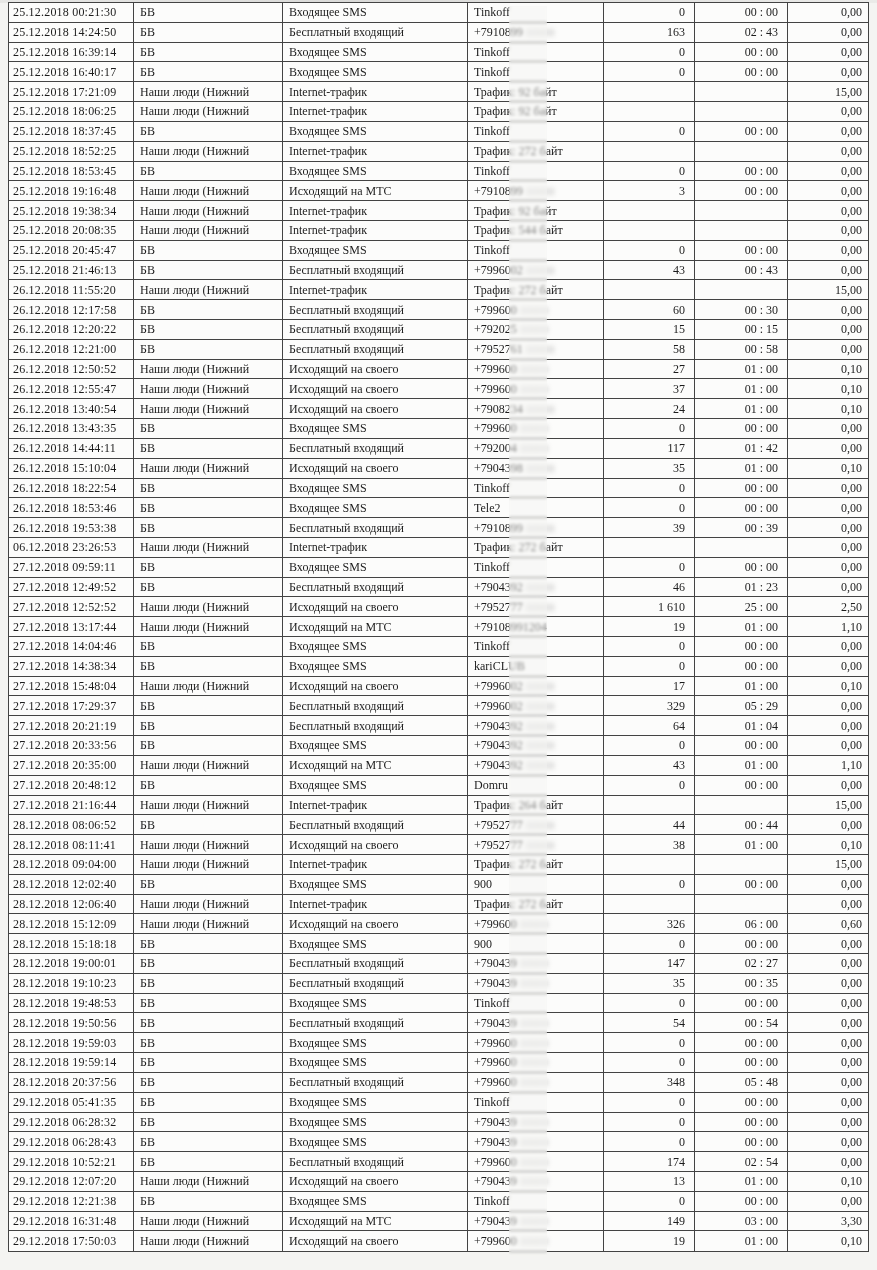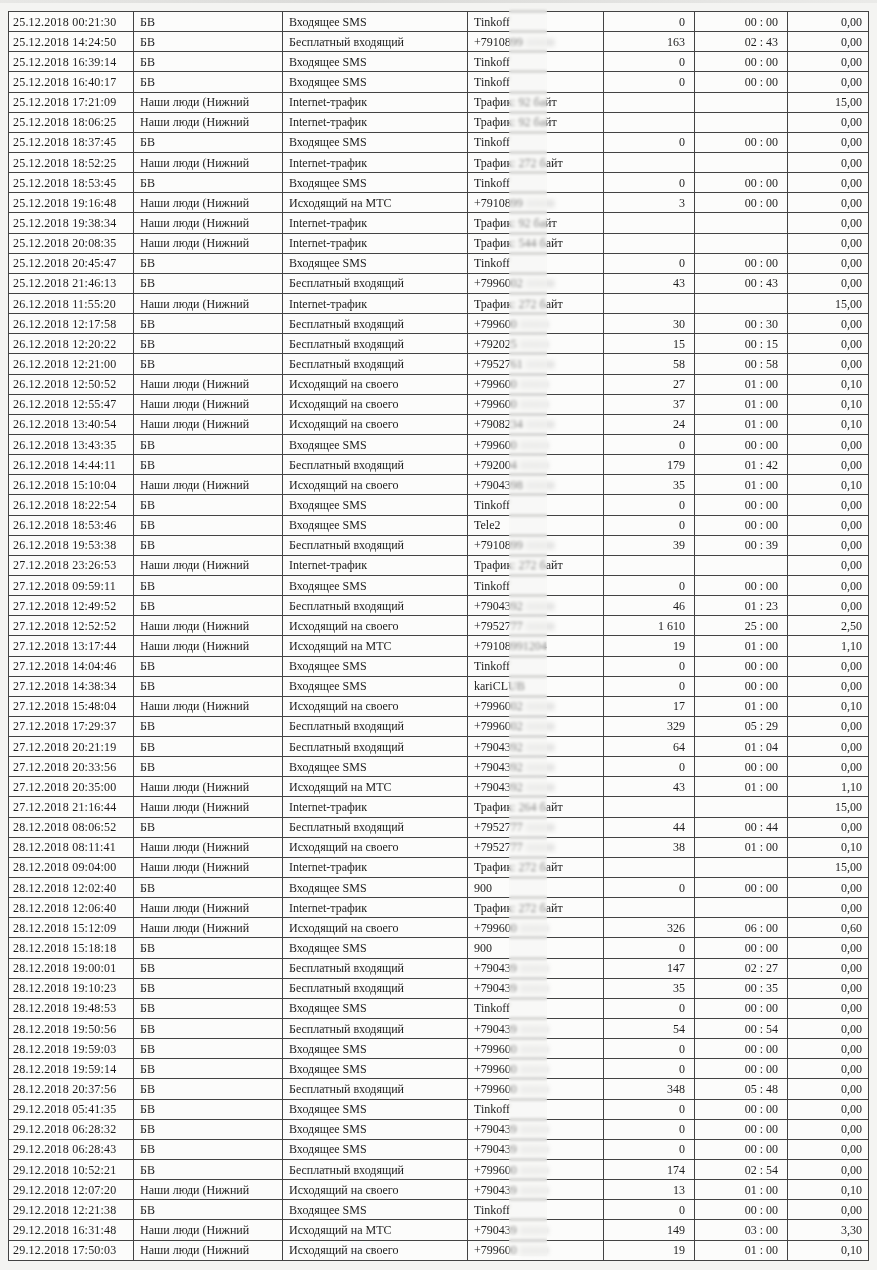--- a/index.html
+++ b/index.html
@@ -9,21 +9,21 @@
     position: relative;
     font-family: "Liberation Serif", "DejaVu Serif", serif;
     overflow: hidden;
   }
   body::before { 
     content: ""; position: absolute; left: 0; top: 0; width: 877px; height: 3px;
     background: linear-gradient(90deg, #e2e2e0, #cfcfcd 40%, #e6e6e4);
     opacity: .7;
   }
   .bill-table {
-    position: absolute; left: 8px; top: 11px;
+    position: absolute; left: 8px; top: 2px;
     width: 860px; height: 1250px;
     border-collapse: collapse;
     table-layout: fixed;
     background: #fcfcfb;
     font-size: 12px;
     color: #1c1c1c;
   }
   .bill-table td {
     border: 1px solid #434343;
     padding: 0 4px;
@@ -228,21 +228,21 @@
     <td class="qty"></td>
     <td class="dur"></td>
     <td class="cst">15,00</td>
   </tr>
 
   <tr>
     <td class="dt">26.12.2018 12:17:58</td>
     <td class="trf">БВ</td>
     <td class="typ">Бесплатный входящий</td>
     <td class="dst">+799600<span class="redacted">0000</span></td>
-    <td class="qty">30</td>
+    <td class="qty">60</td>
     <td class="dur">00 : 30</td>
     <td class="cst">0,00</td>
   </tr>
 
   <tr>
     <td class="dt">26.12.2018 12:20:22</td>
     <td class="trf">БВ</td>
     <td class="typ">Бесплатный входящий</td>
     <td class="dst">+792025<span class="redacted">0000</span></td>
     <td class="qty">15</td>
@@ -300,21 +300,21 @@
     <td class="qty">0</td>
     <td class="dur">00 : 00</td>
     <td class="cst">0,00</td>
   </tr>
 
   <tr>
     <td class="dt">26.12.2018 14:44:11</td>
     <td class="trf">БВ</td>
     <td class="typ">Бесплатный входящий</td>
     <td class="dst">+792004<span class="redacted">0000</span></td>
-    <td class="qty">179</td>
+    <td class="qty">117</td>
     <td class="dur">01 : 42</td>
     <td class="cst">0,00</td>
   </tr>
 
   <tr>
     <td class="dt">26.12.2018 15:10:04</td>
     <td class="trf">Наши люди (Нижний</td>
     <td class="typ">Исходящий на своего</td>
     <td class="dst">+7904398<span class="redacted">0000</span></td>
     <td class="qty">35</td>
@@ -346,21 +346,21 @@
     <td class="dt">26.12.2018 19:53:38</td>
     <td class="trf">БВ</td>
     <td class="typ">Бесплатный входящий</td>
     <td class="dst">+7910899<span class="redacted">0000</span></td>
     <td class="qty">39</td>
     <td class="dur">00 : 39</td>
     <td class="cst">0,00</td>
   </tr>
 
   <tr>
-    <td class="dt">27.12.2018 23:26:53</td>
+    <td class="dt">06.12.2018 23:26:53</td>
     <td class="trf">Наши люди (Нижний</td>
     <td class="typ">Internet-трафик</td>
     <td class="dst">Трафик: 272 байт</td>
     <td class="qty"></td>
     <td class="dur"></td>
     <td class="cst">0,00</td>
   </tr>
 
   <tr>
     <td class="dt">27.12.2018 09:59:11</td>
@@ -465,20 +465,29 @@
   <tr>
     <td class="dt">27.12.2018 20:35:00</td>
     <td class="trf">Наши люди (Нижний</td>
     <td class="typ">Исходящий на МТС</td>
     <td class="dst">+7904392<span class="redacted">0000</span></td>
     <td class="qty">43</td>
     <td class="dur">01 : 00</td>
     <td class="cst">1,10</td>
   </tr>
 
+  <tr>
+    <td class="dt">27.12.2018 20:48:12</td>
+    <td class="trf">БВ</td>
+    <td class="typ">Входящее SMS</td>
+    <td class="dst">Domru</td>
+    <td class="qty">0</td>
+    <td class="dur">00 : 00</td>
+    <td class="cst">0,00</td>
+  </tr>
 
   <tr>
     <td class="dt">27.12.2018 21:16:44</td>
     <td class="trf">Наши люди (Нижний</td>
     <td class="typ">Internet-трафик</td>
     <td class="dst">Трафик: 264 байт</td>
     <td class="qty"></td>
     <td class="dur"></td>
     <td class="cst">15,00</td>
   </tr>

